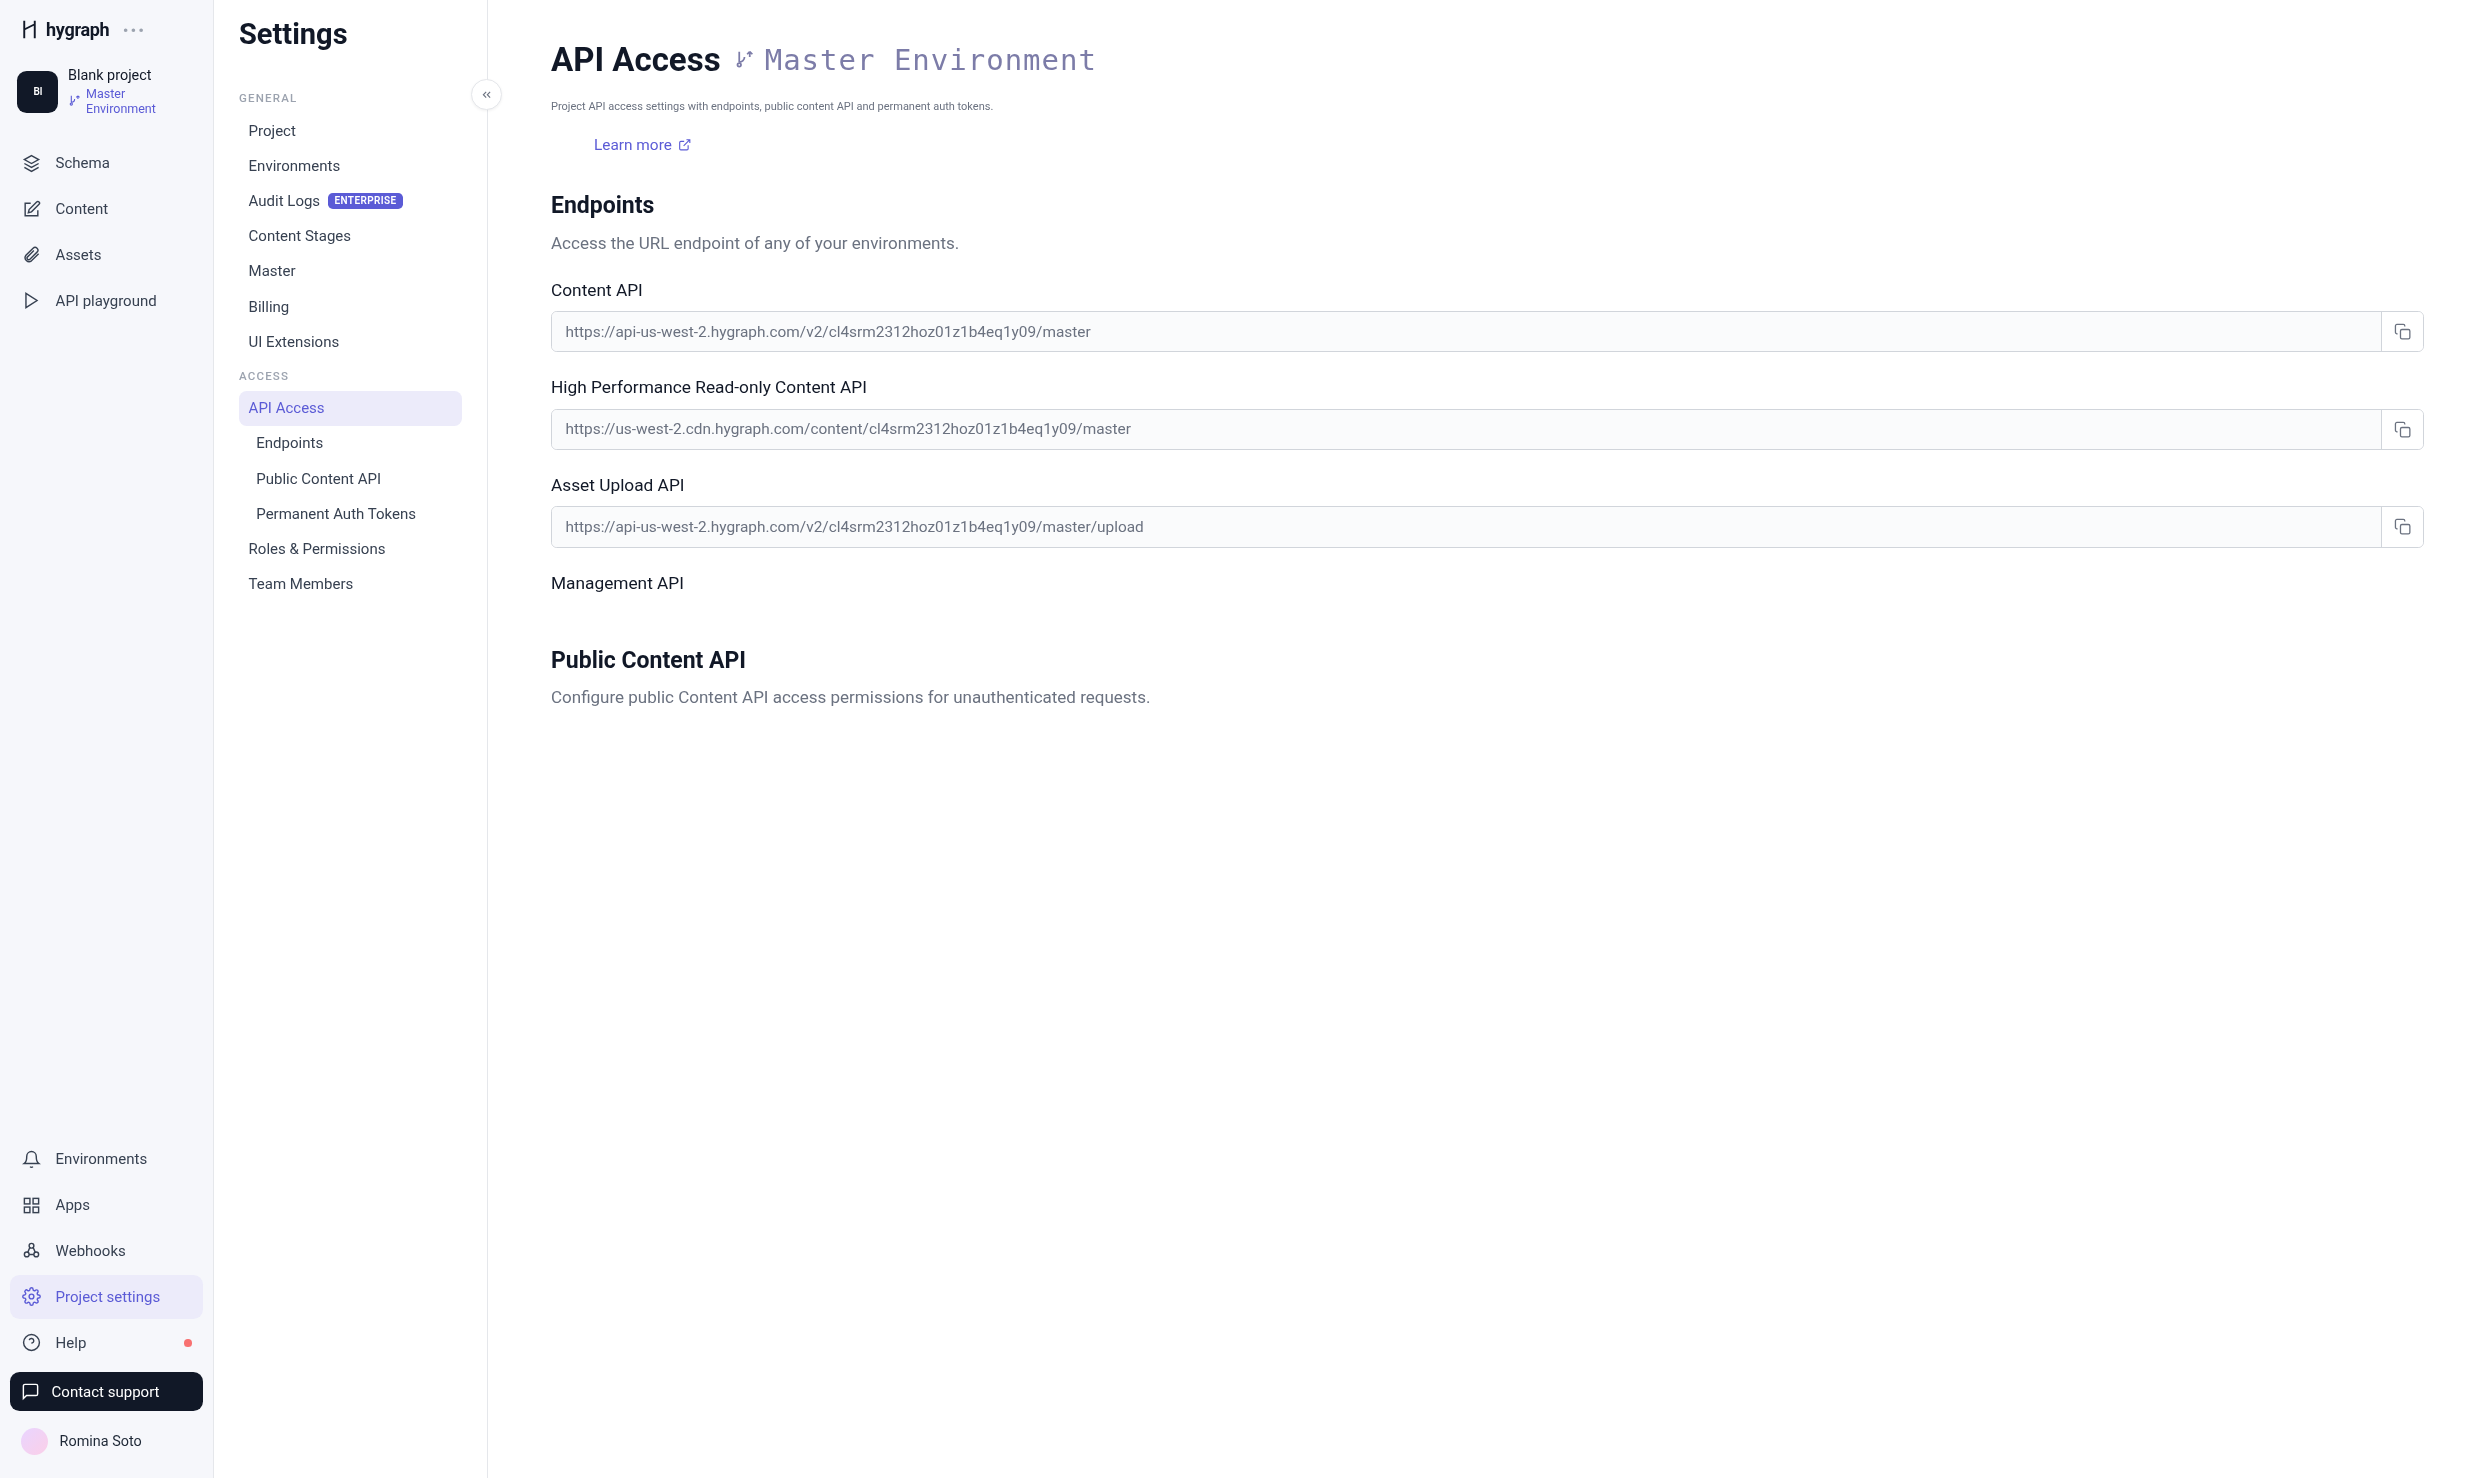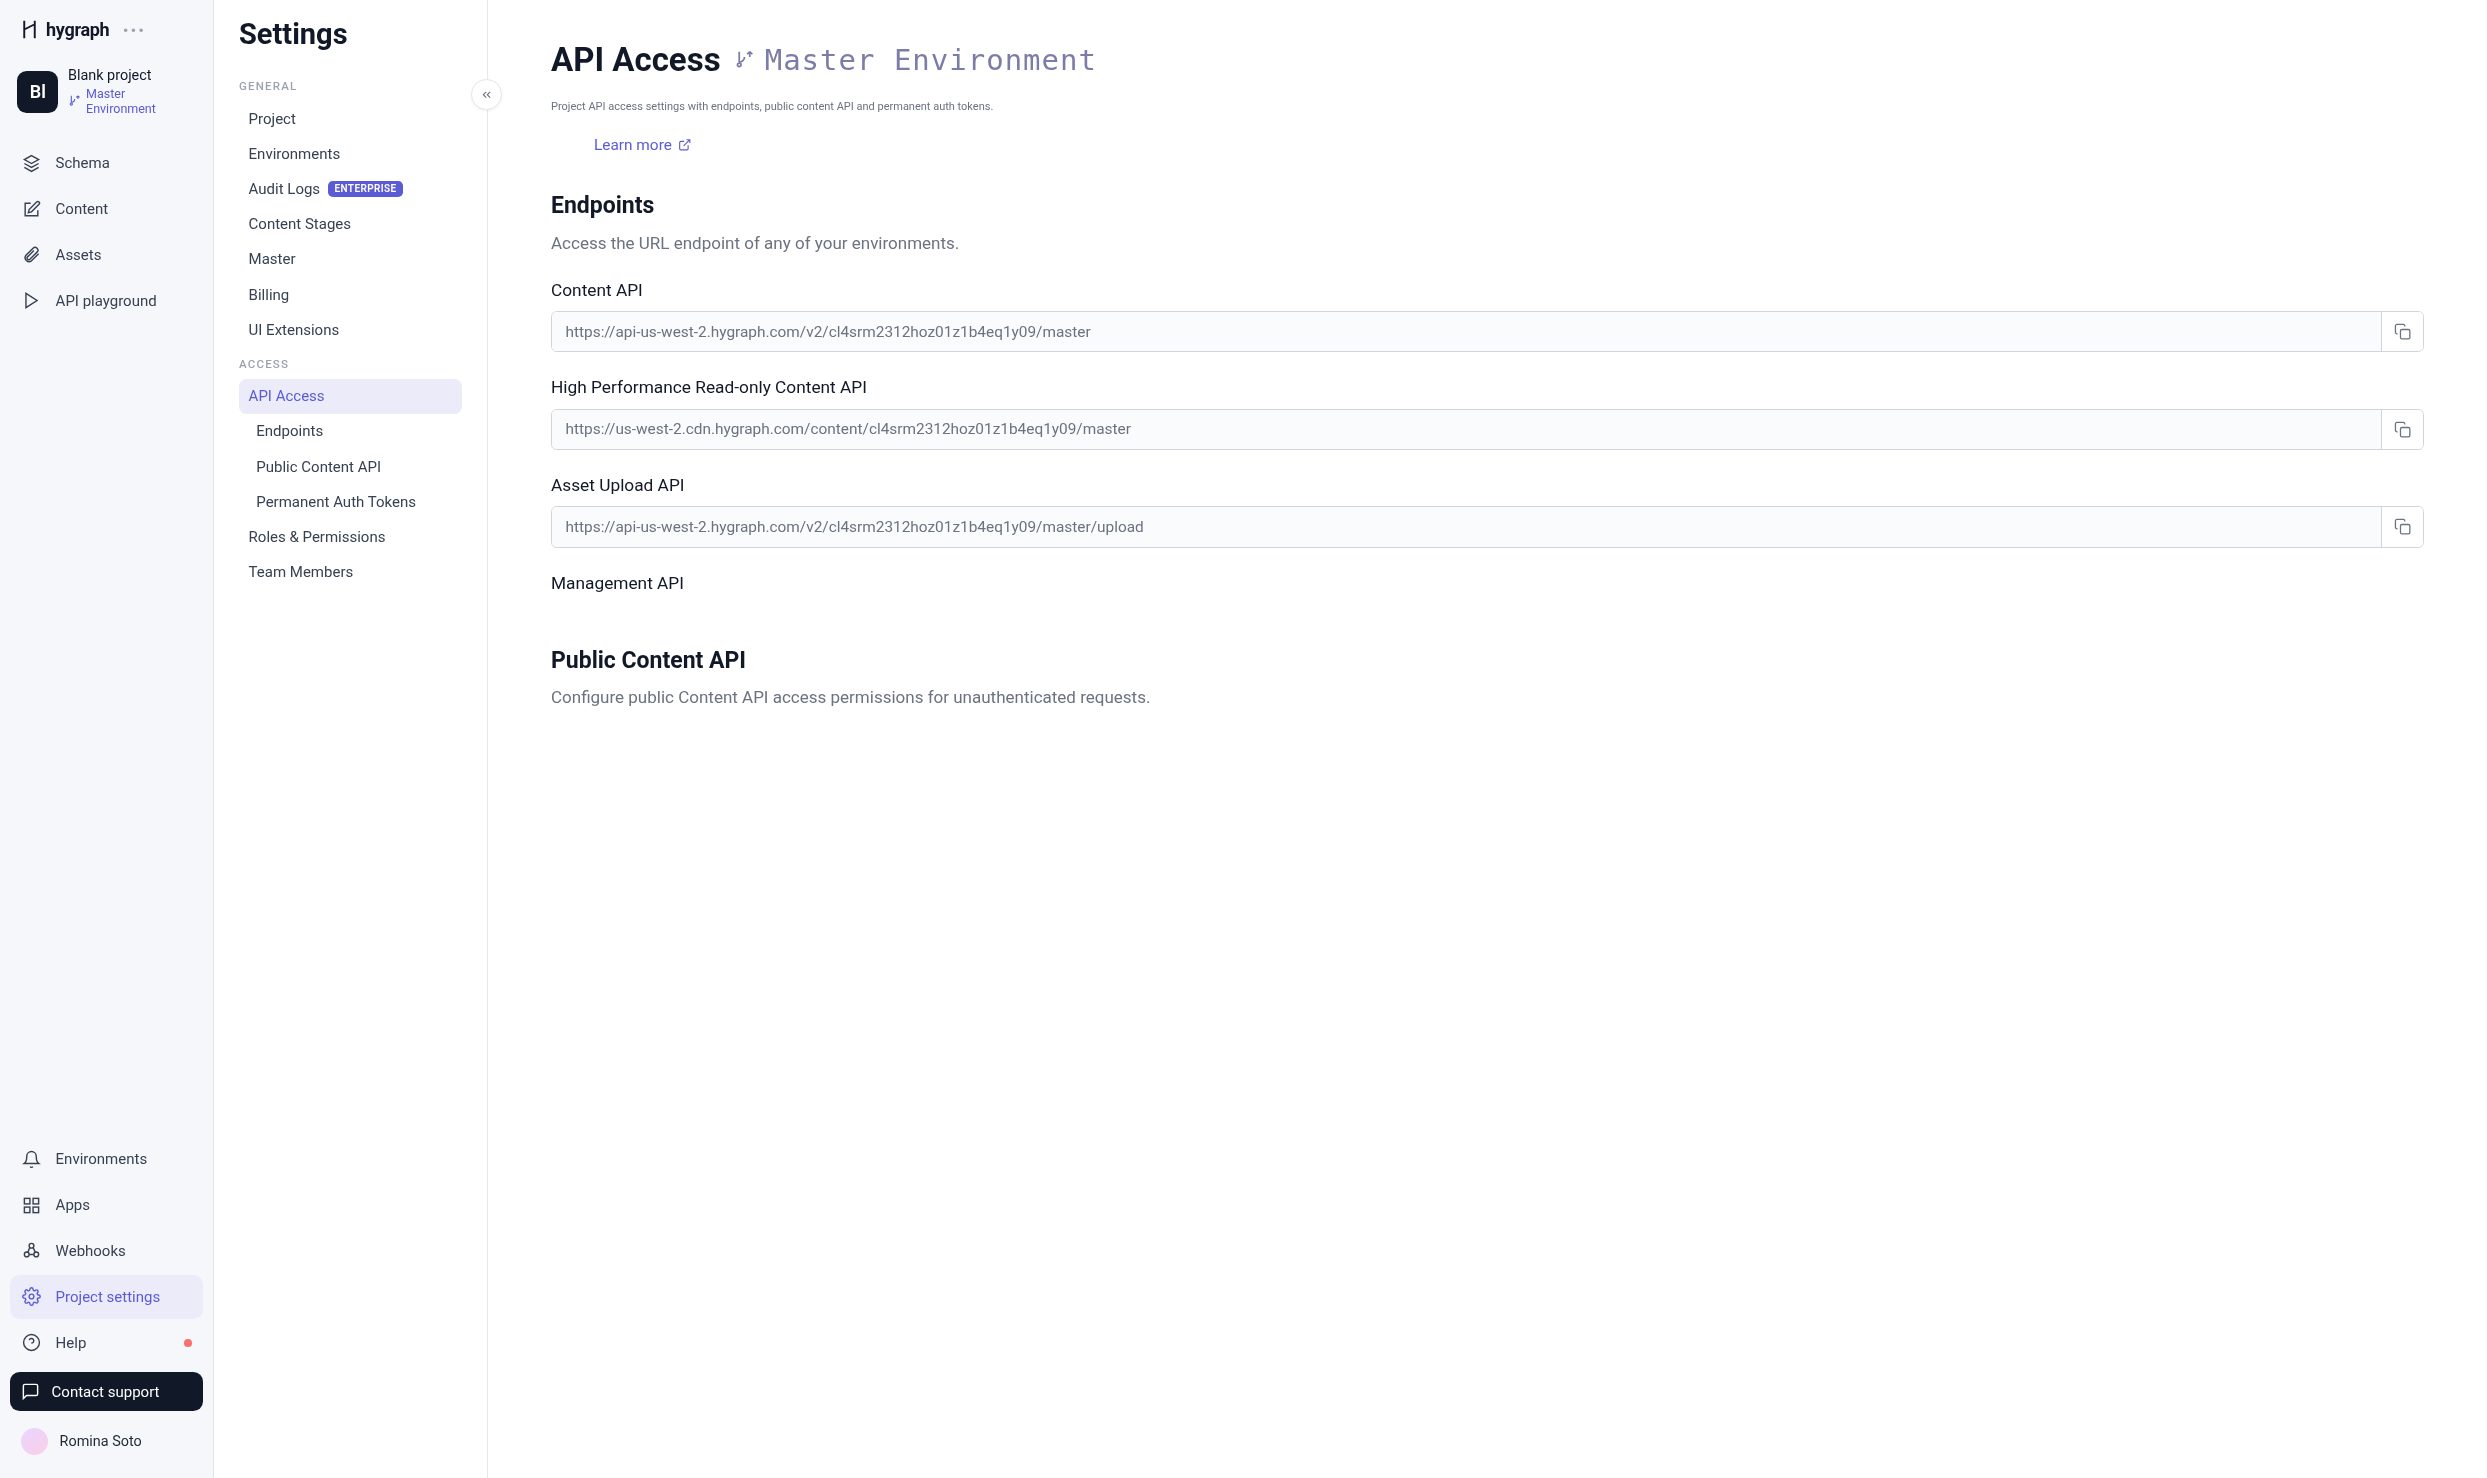--- a/index.html
+++ b/index.html
@@ -5,38 +5,38 @@
 * { box-sizing: border-box; margin: 0; padding: 0; }
 body { font-family: -apple-system, BlinkMacSystemFont, "Segoe UI", Roboto, sans-serif; color: #1f2937; background: #fff; font-size: 15.4px; }
 .app { display: flex; height: 100vh; }
 
 .sidebar-left { width: 214px; background: #f6f7fb; border-right: 1px solid #e5e7eb; display: flex; flex-direction: column; padding: 17.3px 9.6px 13.5px 9.6px; }
 .logo-row { display: flex; align-items: center; gap: 9.6px; padding: 0 9.6px 17.3px 9.6px; }
 .logo { display: flex; align-items: center; gap: 5.8px; font-weight: 700; font-size: 18px; color: #111827; letter-spacing: -0.3px; }
 .dots-icon { color: #9ca3af; font-size: 17.3px; letter-spacing: 1.9px; padding: 1.9px 3.8px; }
 
 .project-box { display: flex; align-items: center; gap: 9.6px; padding: 7.7px 7.7px; margin: 0 0 17.3px 0; }
-.project-avatar { width: 42px; height: 42px; background: #111827; color: #fff; border-radius: 9.6px; display: flex; align-items: center; justify-content: center; font-size: 18px; font-weight: 600; }
+.project-avatar { width: 42px; height: 42px; background: #111827; color: #fff; border-radius: 9.6px; display: flex; align-items: center; justify-content: center; font-size: 10px; font-weight: 600; }
 .project-info { display: flex; flex-direction: column; gap: 1.9px; }
 .project-name { font-size: 14.4px; color: #111827; }
 .project-env { font-size: 12.5px; color: #5b5bd6; display: flex; align-items: center; gap: 4.8px; }
 
 .nav-list { display: flex; flex-direction: column; gap: 1.9px; }
 .nav-item { display: flex; align-items: center; gap: 13.5px; padding: 11.5px 11.5px; border-radius: 9.6px; color: #374151; font-size: 15px; cursor: pointer; }
 .nav-item.active { background: #ecebfa; color: #5b5bd6; }
 .nav-item .icon { width: 21px; height: 21px; display: flex; align-items: center; justify-content: center; flex-shrink: 0; }
 .nav-spacer { flex: 1; }
 .nav-dot { width: 7.7px; height: 7.7px; background: #f87171; border-radius: 50%; margin-left: auto; }
 
 .contact-btn { display: flex; align-items: center; gap: 11.5px; padding: 9.6px 11.5px; background: #111827; color: #fff; border-radius: 9.6px; font-size: 15px; margin: 5.8px 0; }
 .user-row { display: flex; align-items: center; gap: 11.5px; padding: 9.6px 11.5px; font-size: 14.4px; }
 .user-avatar { width: 27px; height: 27px; border-radius: 50%; background: linear-gradient(135deg,#e9d5ff,#fbcfe8); }
 
 .settings-panel { width: 274px; border-right: 1px solid #e5e7eb; padding: 17.3px 25px 9.6px 25px; background: #fff; position: relative; }
-.settings-title { font-size: 29px; font-weight: 700; color: #111827; margin-bottom: 28px; }
+.settings-title { font-size: 29px; font-weight: 700; color: #111827; margin-bottom: 40px; }
 .collapse-btn { position: absolute; right: -15.4px; top: 79px; width: 31px; height: 31px; border: 1px solid #e5e7eb; background: #fff; border-radius: 50%; display: flex; align-items: center; justify-content: center; color: #6b7280; box-shadow: 0 1px 2.9px rgba(0,0,0,0.06); }
 
 .settings-section-label { font-size: 11.5px; letter-spacing: 1.2px; color: #9ca3af; margin: 9.6px 0 7.7px 0; font-weight: 500; }
 .settings-item { display: flex; align-items: center; gap: 7.7px; padding: 8.6px 9.6px; border-radius: 7.7px; color: #374151; font-size: 15px; cursor: pointer; }
 .settings-item.active { background: #ecebfa; color: #5b5bd6; }
 .settings-sub { padding-left: 17.3px; }
 .enterprise-badge { background: #5b5bd6; color: #fff; font-size: 10px; padding: 2.9px 6.7px; border-radius: 4.8px; letter-spacing: 0.4px; font-weight: 600; }
 
 .main { flex: 1; padding: 40px 63px; overflow-y: auto; }
 .page-title-row { display: flex; align-items: center; gap: 13.5px; margin-bottom: 21px; }

